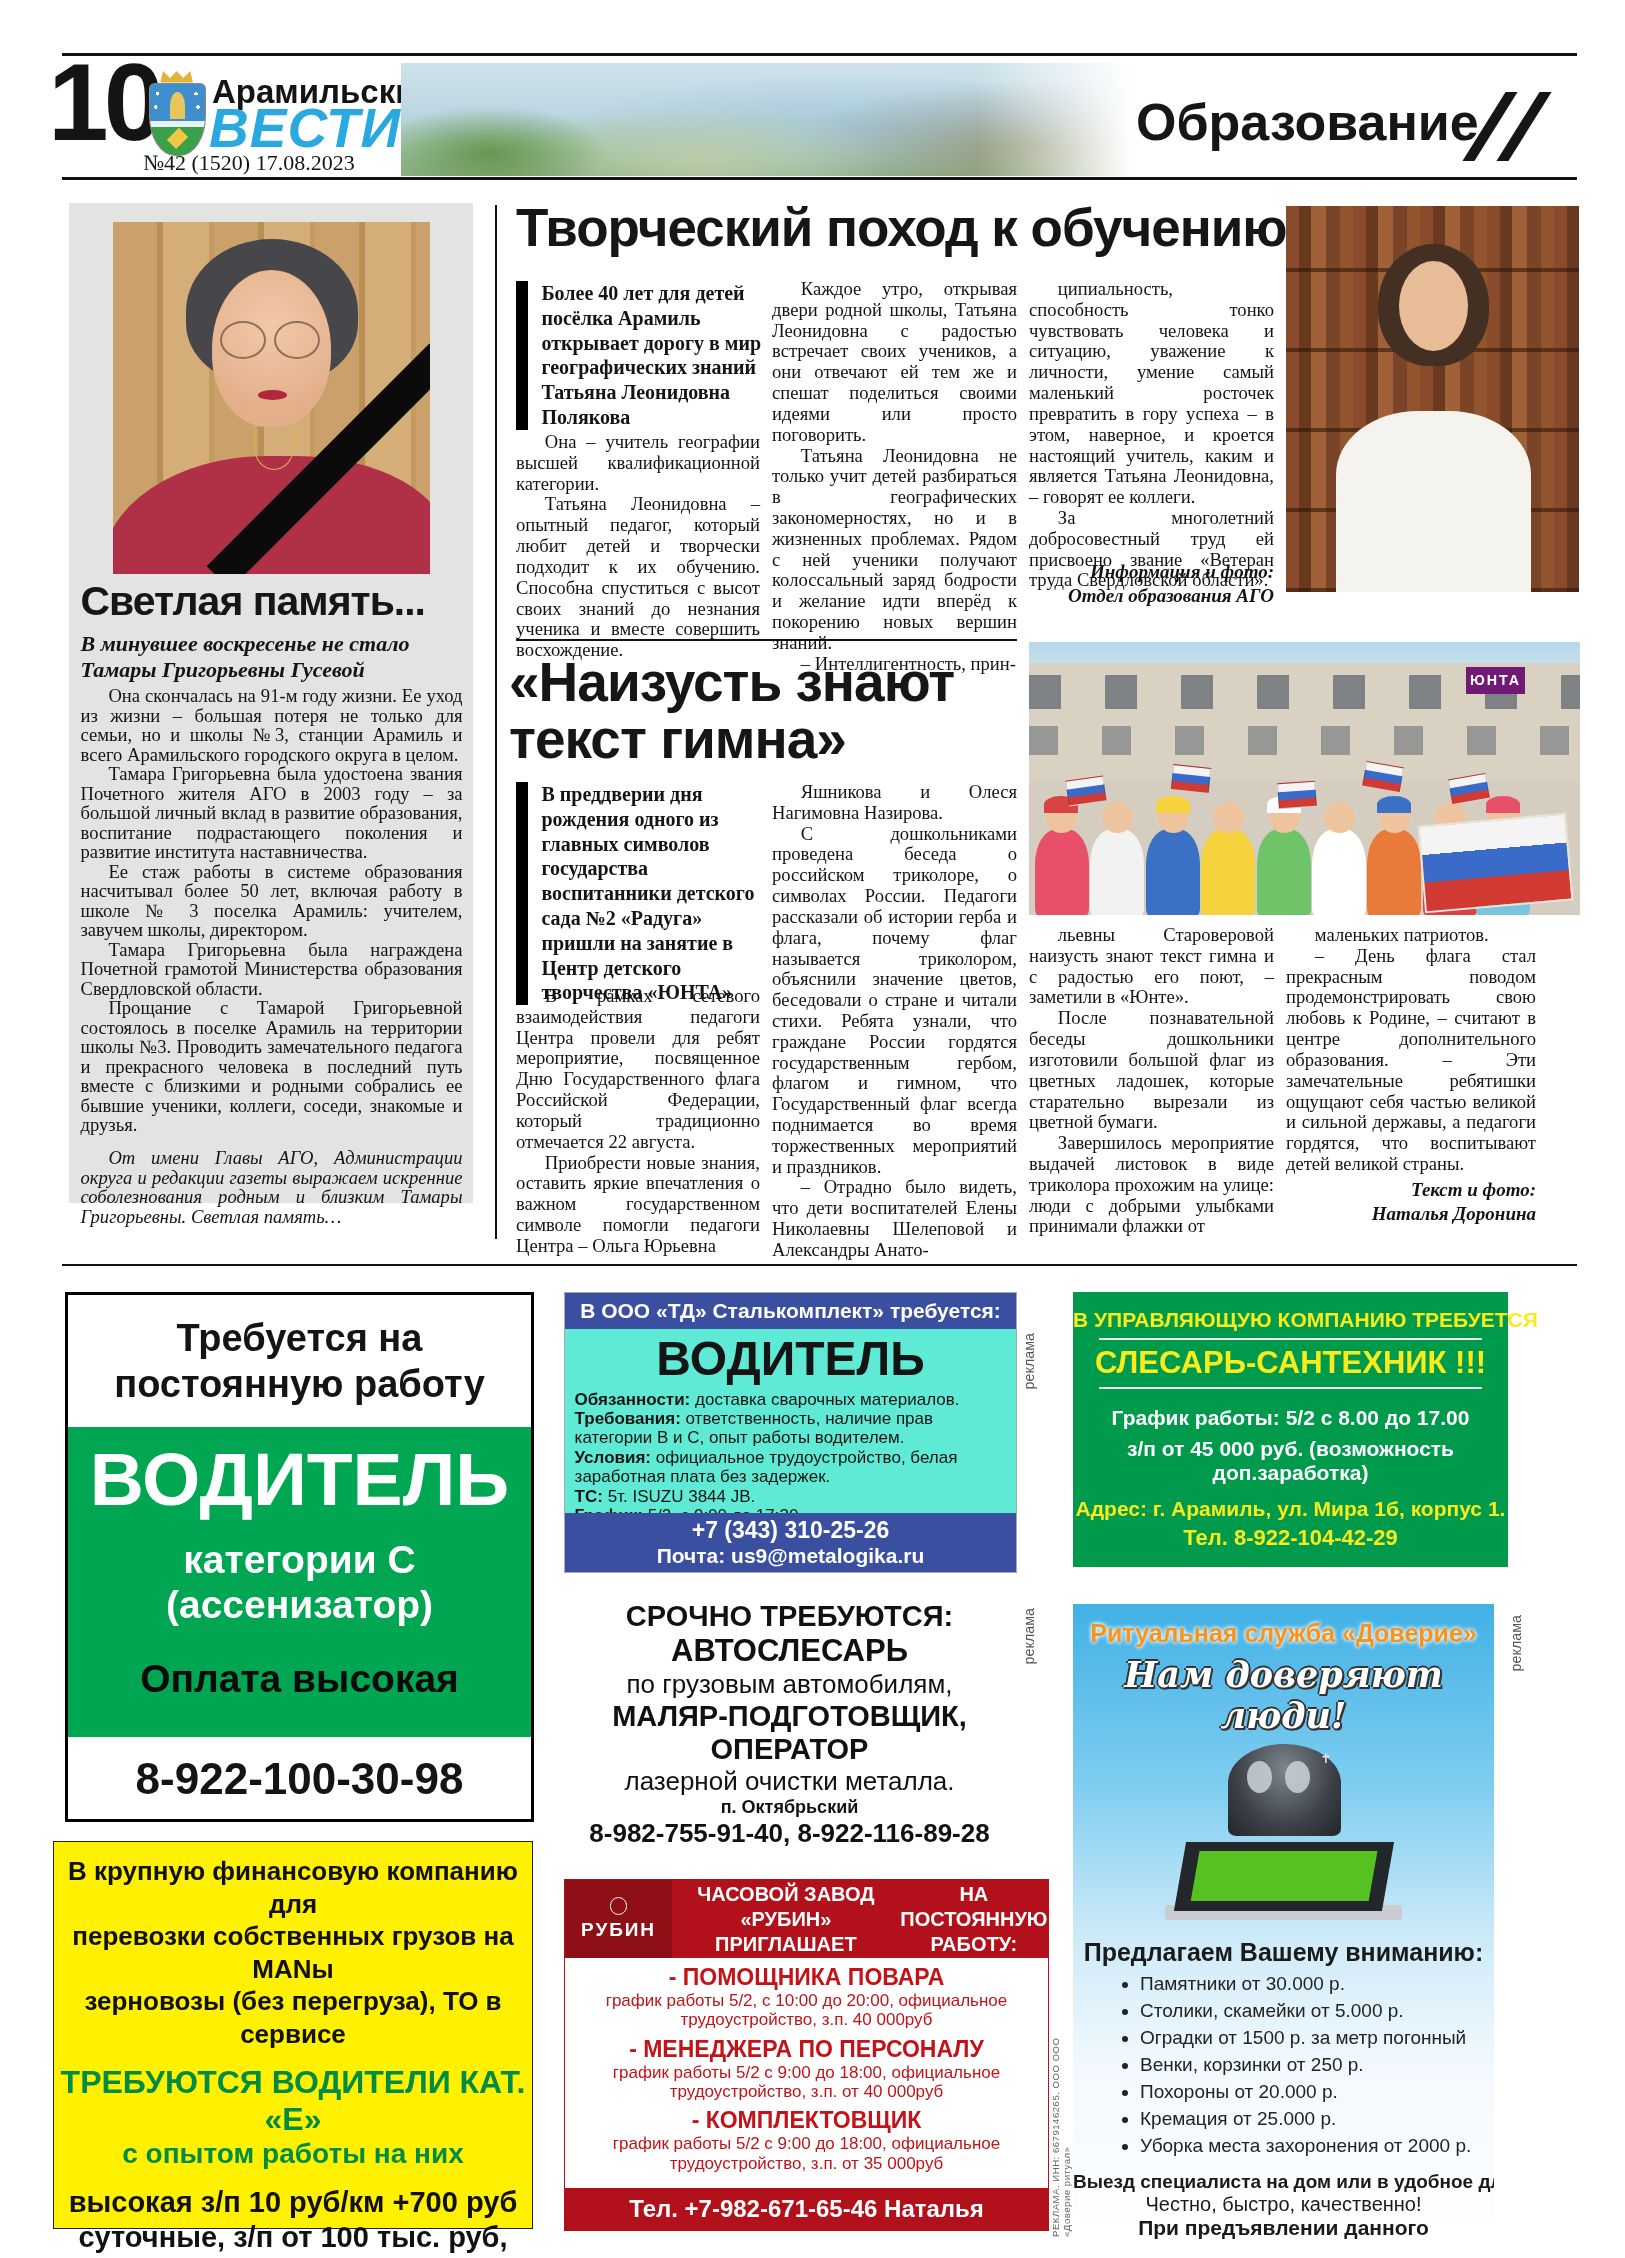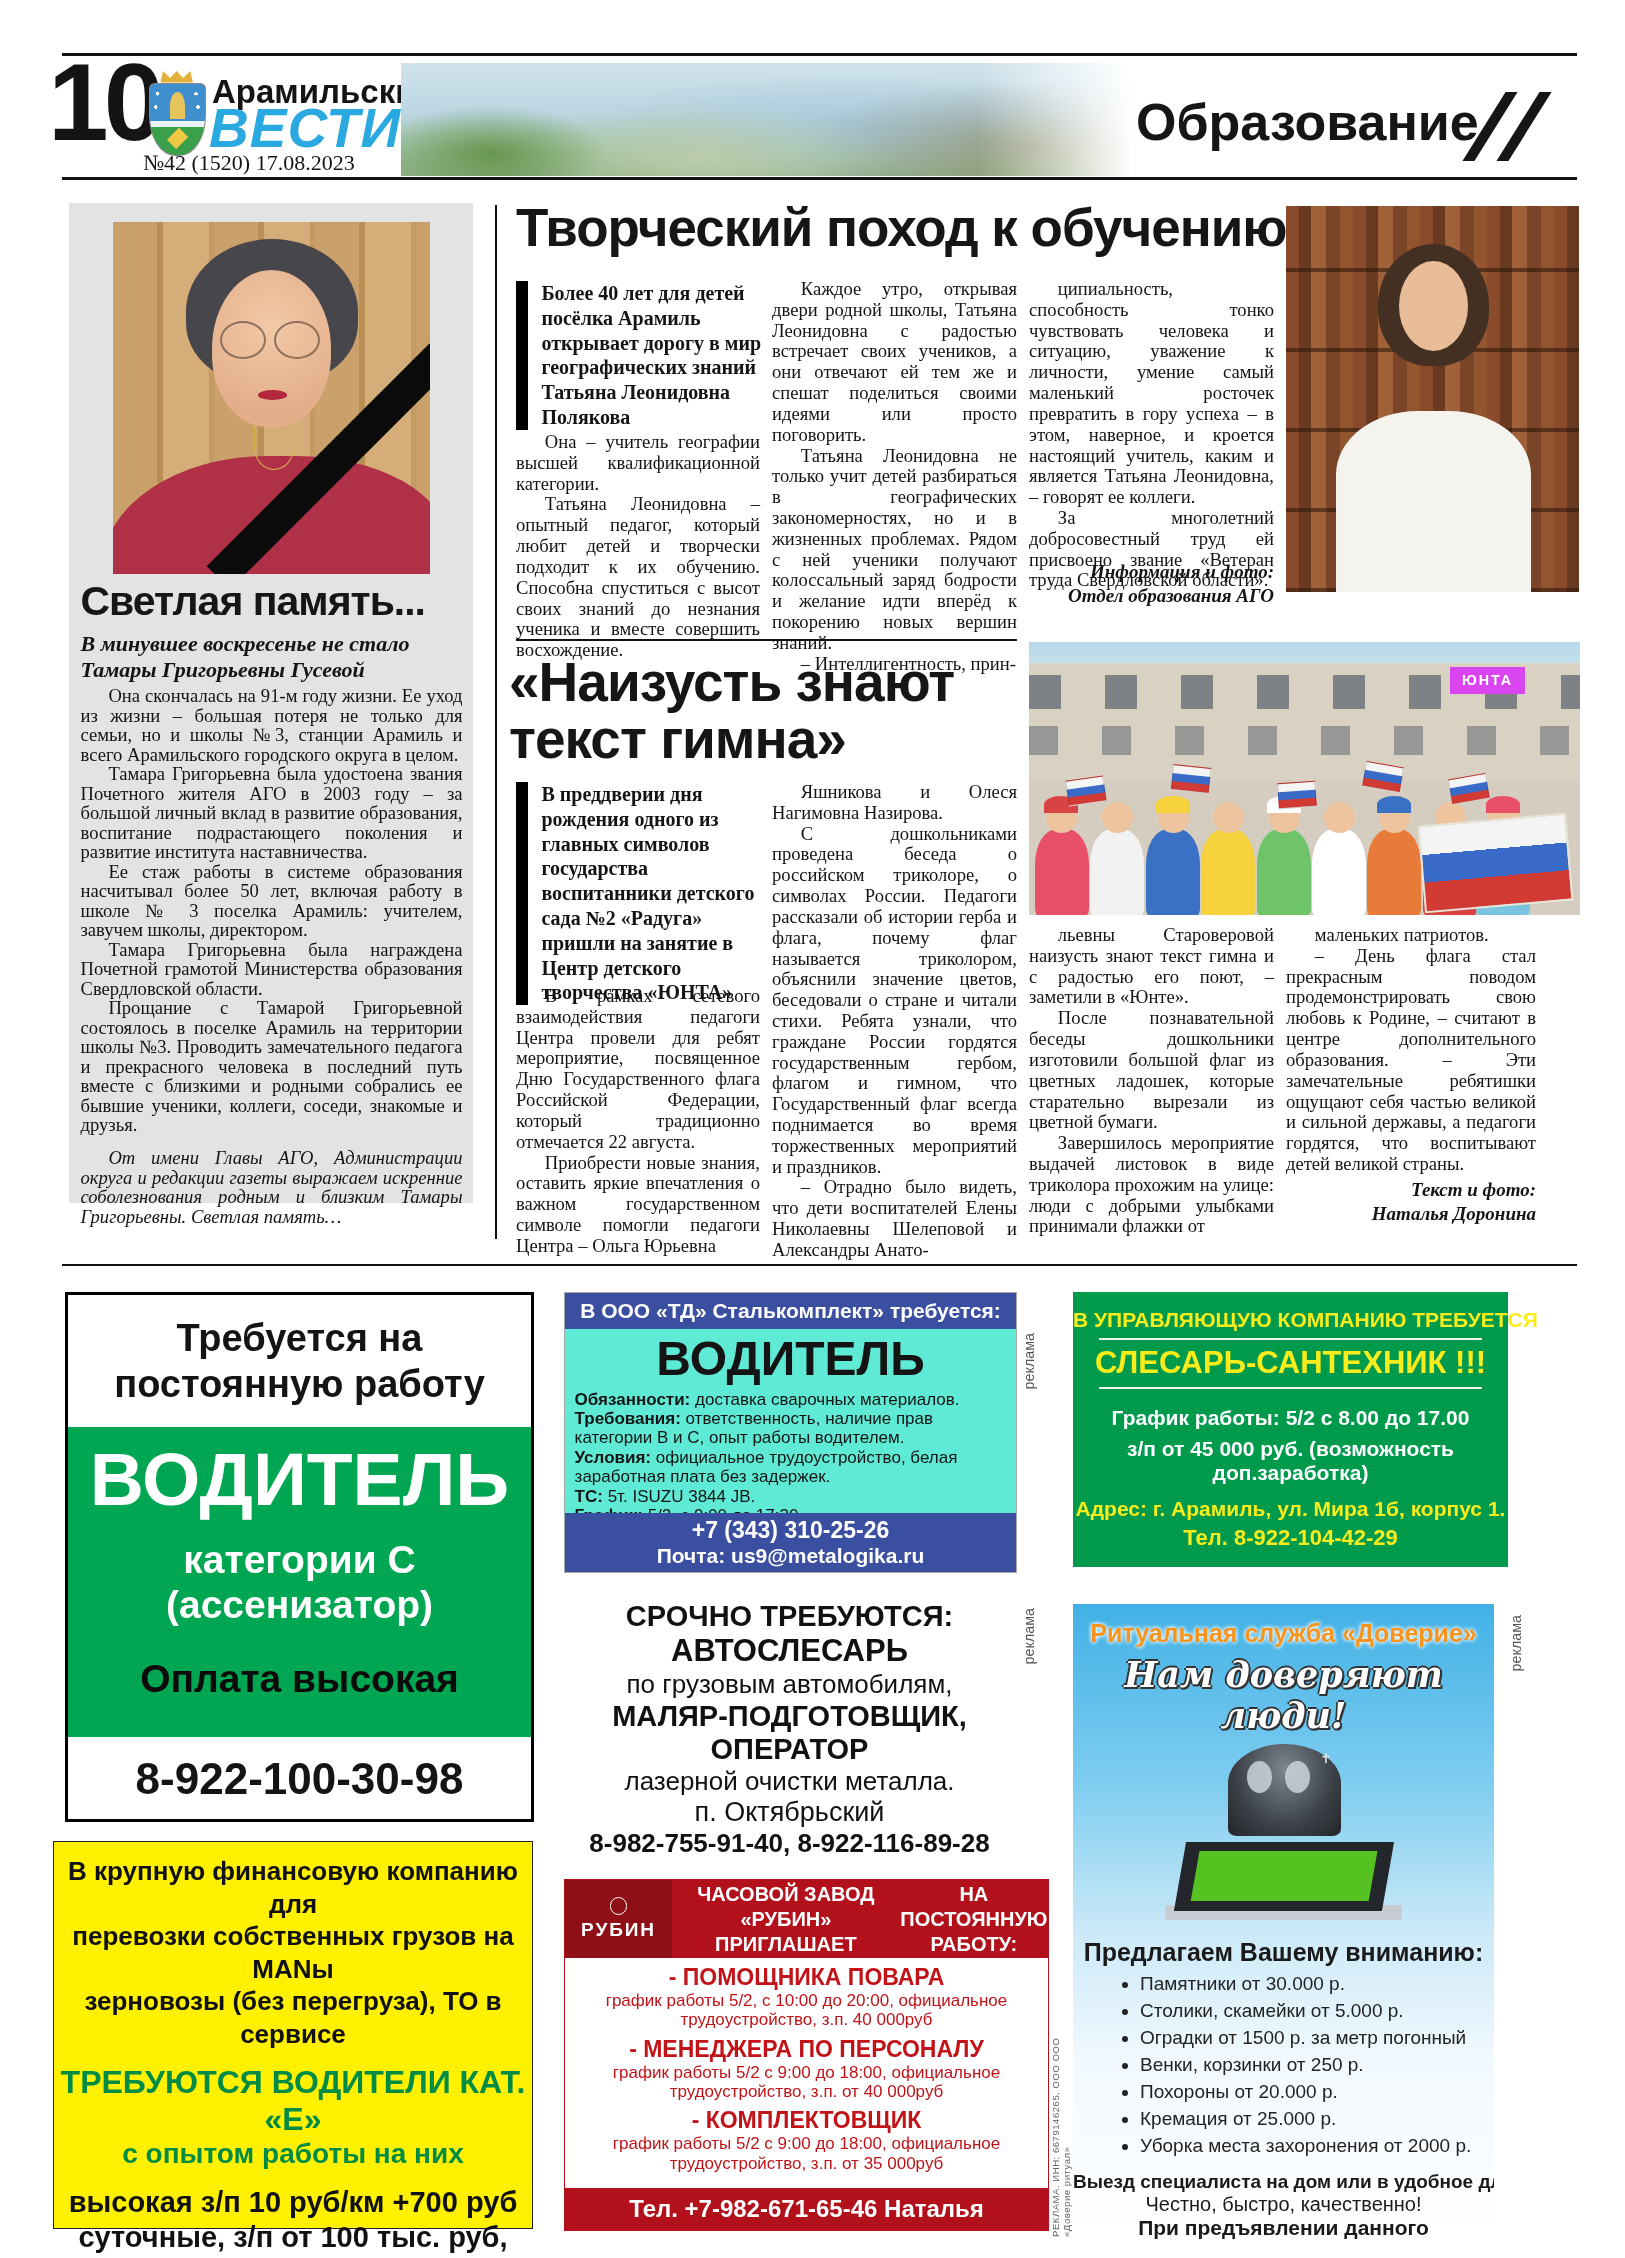--- a/index.html
+++ b/index.html
@@ -65,21 +65,21 @@
   .tblouse{position:absolute;left:50px;bottom:-5.7px;width:195px;height:187px;background:#f5f3ee;
      border-radius:42% 42% 0 0/34% 34% 0 0;}
   
   .kphoto{position:absolute;left:1029px;top:642px;width:551px;height:273px;overflow:hidden;background:#d5cec0;}
   .ksky{position:absolute;left:0;top:0;width:100%;height:55px;background:linear-gradient(#b6d8ea,#ddecf3);}
   .kbld{position:absolute;left:0;top:21px;width:100%;height:117px;background:#d9d2c3;}
   .kwin1{position:absolute;left:0;top:32.5px;width:100%;height:34px;
      background:repeating-linear-gradient(90deg,rgba(52,64,80,.55) 0 32.5px,rgba(0,0,0,0) 32.5px 76px);}
   .kwin2{position:absolute;left:0;top:84px;width:100%;height:29px;
      background:repeating-linear-gradient(90deg,rgba(52,64,80,.4) 0 29px,rgba(0,0,0,0) 29px 73px);}
-  .ksign{position:absolute;right:55px;top:25px;width:75px;height:27px;background:#d946ef;color:#fff;
+  .ksign{position:absolute;right:55px;top:25px;width:59px;height:27px;background:#701a75;color:#fff;
      font-weight:bold;font-size:14.3px;letter-spacing:1.9px;text-align:center;line-height:27px;}
   .kid{position:absolute;bottom:0;width:54px;height:113px;}
   .kid .kh{position:absolute;left:11.5px;top:0;width:31px;height:31px;border-radius:50%;background:#eec49e;}
   .kid .kb{position:absolute;left:0;top:27px;width:54px;height:88px;border-radius:40% 40% 10% 10%;}
   .kid .kc{position:absolute;left:9.6px;top:-5.7px;width:34px;height:17px;border-radius:50% 50% 0 0;}
   .flag{position:absolute;width:36px;height:24px;border:1px solid rgba(0,0,0,.15);
      background:linear-gradient(180deg,#f4f4f4 0 33%,#3a6bc8 33% 66%,#d23b33 66% 100%);}
   .bigflag{position:absolute;right:9.6px;bottom:7.6px;width:145px;height:84px;transform:rotate(-5deg);
      border:2.9px solid #e8e4da;background:linear-gradient(180deg,#f4f4f4 0 33%,#3a6bc8 33% 66%,#d23b33 66% 100%);}
   
@@ -306,21 +306,21 @@
   </div>
   <div class="vtext" style="left:1021px;top:1333px;">реклама</div>
 
   <div class="adurgent">
     <div style="padding-top:7.6px;font-size:29px;font-weight:bold;">СРОЧНО ТРЕБУЮТСЯ:</div>
     <div style="font-size:31px;font-weight:bold;">АВТОСЛЕСАРЬ</div>
     <div style="font-size:26px;">по грузовым автомобилям,</div>
     <div style="font-size:29px;font-weight:bold;">МАЛЯР-ПОДГОТОВЩИК,</div>
     <div style="font-size:29px;font-weight:bold;">ОПЕРАТОР</div>
     <div style="font-size:26px;">лазерной очистки металла.</div>
-    <div style="font-size:27px;font-weight:normal;">п. Октябрьский</div>
+    <div style="font-size:18px;font-weight:bold;">п. Октябрьский</div>
     <div style="font-size:26px;font-weight:bold;">8-982-755-91-40, 8-922-116-89-28</div>
   </div>
   <div class="vtext" style="left:1021px;top:1608px;">реклама</div>
 
   <div class="adplumb">
     <div class="yel" style="padding-top:16px;font-size:21px;font-weight:bold;white-space:nowrap;">В УПРАВЛЯЮЩУЮ КОМПАНИЮ ТРЕБУЕТСЯ</div>
     <div class="phr"></div>
     <div class="yel" style="font-size:31px;font-weight:bold;">СЛЕСАРЬ-САНТЕХНИК !!!</div>
     <div class="phr"></div>
     <div style="margin-top:17px;font-size:21px;font-weight:bold;">График работы: 5/2 с 8.00 до 17.00</div>

